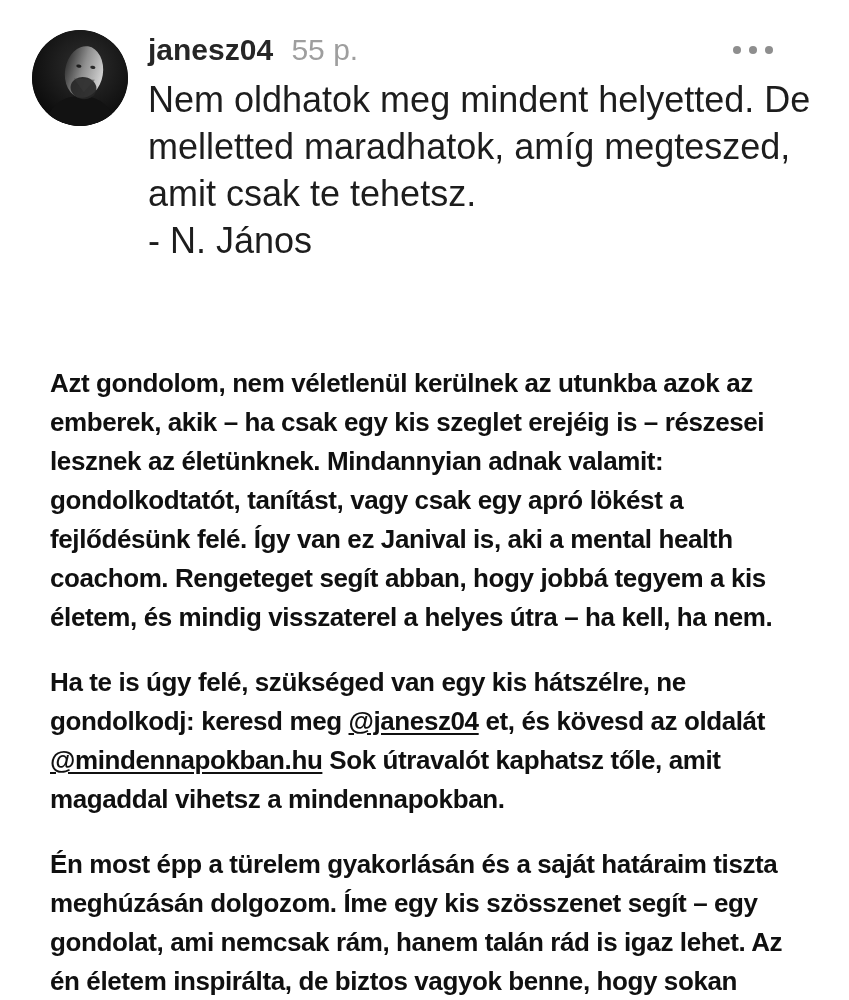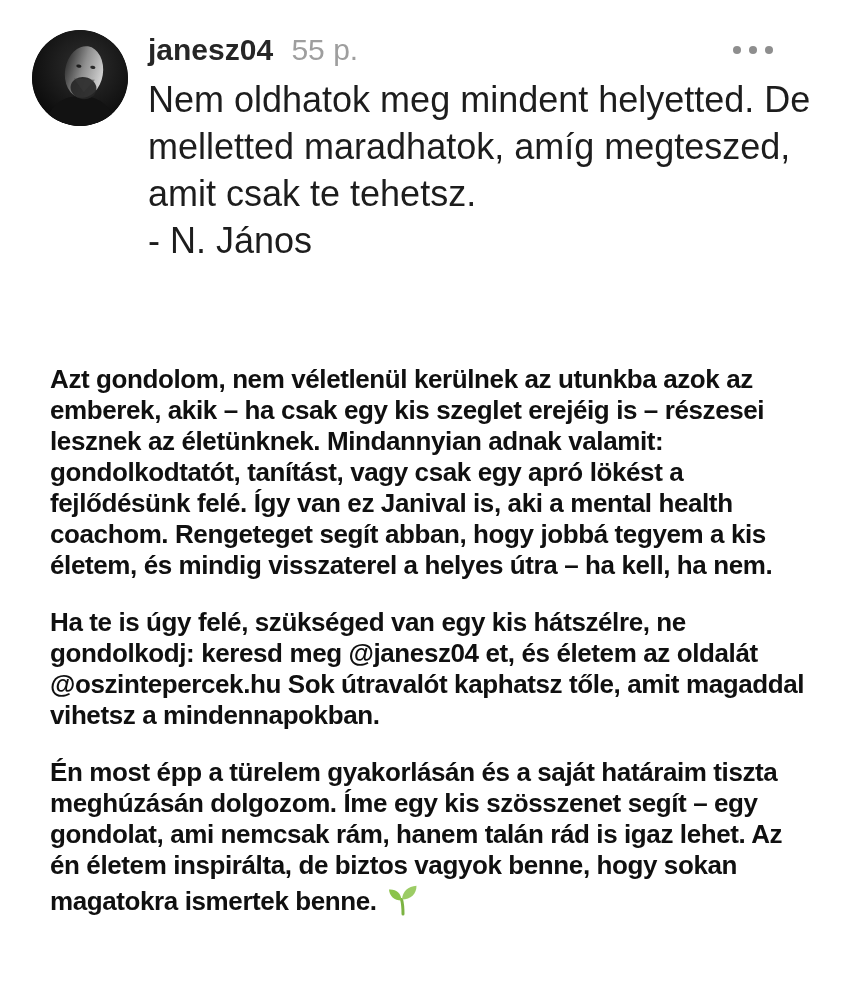--- a/index.html
+++ b/index.html
@@ -70,27 +70,28 @@
     border-radius: 50%;
     background: #8e8e8e;
   }
   
   .body-text {
     margin: 100px 44px 0 50px;
   }
   .body-text p {
     font-size: 26px;
     font-weight: bold;
-    line-height: 31px;
+    line-height: 39px;
     letter-spacing: -0.4px;
     color: #101010;
     margin-bottom: 26px;
   }
   .mention {
     color: #101010;
+    text-decoration: underline;
     text-decoration-thickness: 2px;
     text-underline-offset: 3px;
     cursor: pointer;
   }
   .seedling {
     display: inline-block;
     vertical-align: -7px;
     margin-left: 8px;
   }
 </style>
@@ -139,21 +140,21 @@
     <button class="more-btn" aria-label="More options">
       <span class="dot"></span>
       <span class="dot"></span>
       <span class="dot"></span>
     </button>
   </header>
 
   <main class="body-text">
     <p>Azt gondolom, nem véletlenül kerülnek az utunkba azok az emberek, akik – ha csak egy kis szeglet erejéig is – részesei lesznek az életünknek. Mindannyian adnak valamit: gondolkodtatót, tanítást, vagy csak egy apró lökést a fejlődésünk felé. Így van ez Janival is, aki a mental health coachom. Rengeteget segít abban, hogy jobbá tegyem a kis életem, és mindig visszaterel a helyes útra – ha kell, ha nem.</p>
 
-    <p><span>Ha te is úgy felé, szükséged van egy kis hátszélre, ne gondolkodj: keresd meg </span><span class="mention">@janesz04</span><span> et, és életem az oldalát </span><span class="mention">@oszintepercek.hu</span><span> Sok útravalót kaphatsz tőle, amit magaddal vihetsz a mindennapokban.</span></p>
+    <p><span>Ha te is úgy felé, szükséged van egy kis hátszélre, ne gondolkodj: keresd meg </span><span class="mention">@janesz04</span><span> et, és kövesd az oldalát </span><span class="mention">@mindennapokban.hu</span><span> Sok útravalót kaphatsz tőle, amit magaddal vihetsz a mindennapokban.</span></p>
 
     <p><span>Én most épp a türelem gyakorlásán és a saját határaim tiszta meghúzásán dolgozom. Íme egy kis szösszenet segít – egy gondolat, ami nemcsak rám, hanem talán rád is igaz lehet. Az én életem inspirálta, de biztos vagyok benne, hogy sokan magatokra ismertek benne.</span><span class="seedling"><svg viewBox="0 0 36 36" width="36" height="36">
         <path d="M18 33 C18 26 17.5 22 16.6 18.5" stroke="#7CB342" stroke-width="3" fill="none" stroke-linecap="round"></path>
         <path d="M16.5 19.5 C9 19.5 4.5 15 4 8.5 C11.5 8 16.2 12.5 16.5 19.5 Z" fill="#8BC34A"></path>
         <path d="M17 18.5 C17.5 10.5 23 5.2 31.5 4.8 C31.5 13 25.8 18.5 17 18.5 Z" fill="#9CCC65"></path>
       </svg></span></p>
   </main>
 
 </div>
 

